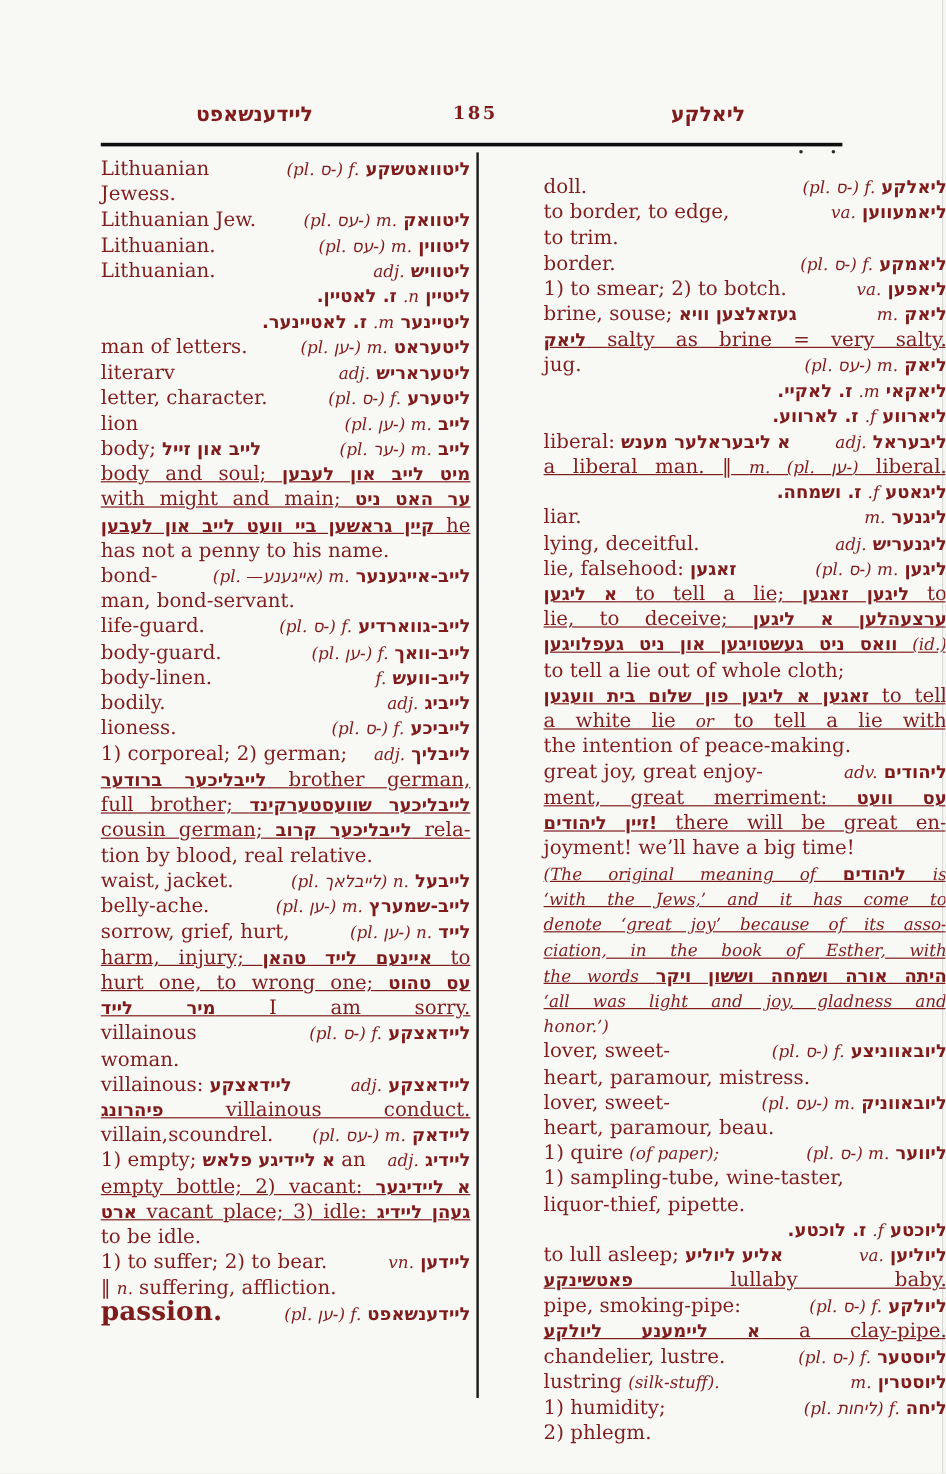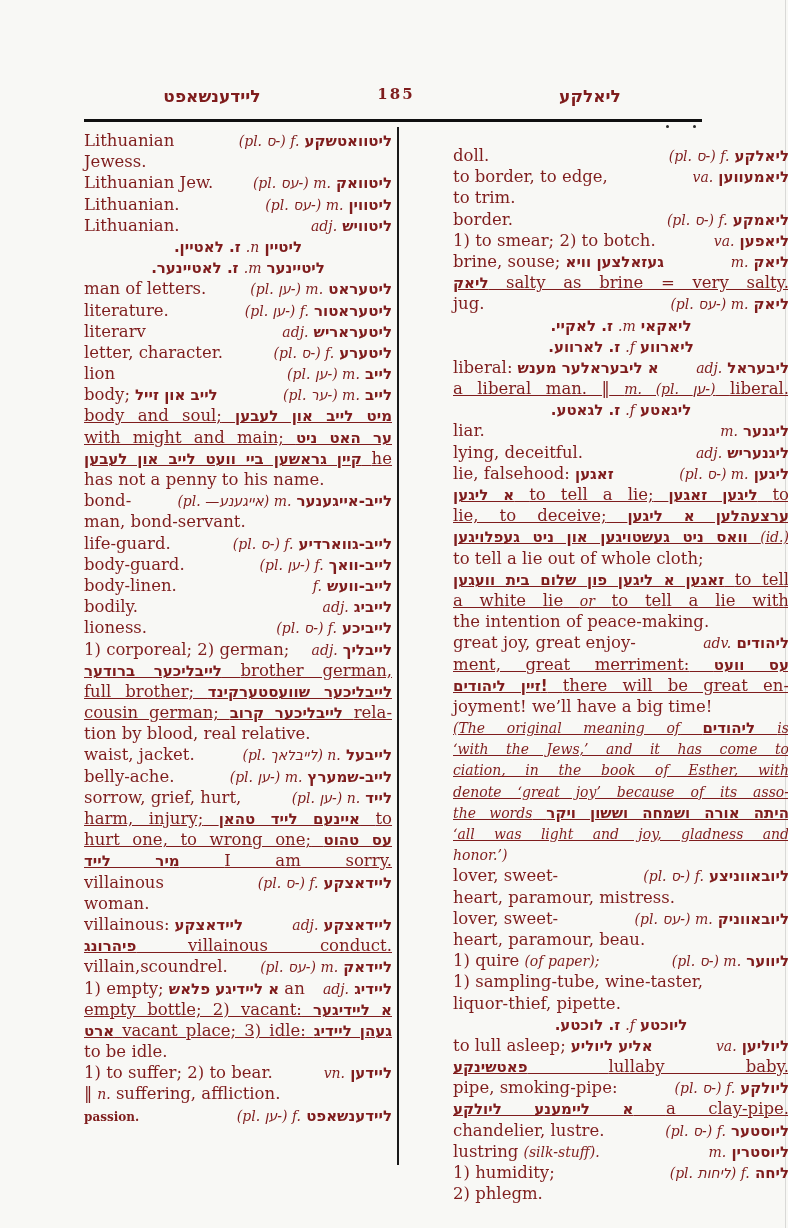--- a/index.html
+++ b/index.html
@@ -10,24 +10,24 @@
   .pageno{position:absolute;transform:translateX(-50%);font-family:"DejaVu Serif",serif;
       font-weight:700;font-size:15px;letter-spacing:2px;}
   .hrule{position:absolute;background:#101010;}
   .vrule{position:absolute;background:#1a1a1a;}
   .speck{position:absolute;width:3px;height:3px;background:#2a2a2a;border-radius:50%;}
   .edgeline{position:absolute;right:2px;top:0;width:1px;height:1228px;background:rgba(0,0,0,0.12);}
   .col{position:absolute;}
   .line{height:21.2px;line-height:21.2px;white-space:nowrap;overflow:visible;}
   .line.s{display:flex;justify-content:space-between;align-items:baseline;}
   .line.j{white-space:normal;text-align:justify;text-align-last:justify;text-decoration:underline;}
-  .line.r{direction:rtl;text-align:center;}
+  .line.r{direction:rtl;text-align:right;}
   .seg{unicode-bidi:isolate;}
   .en {font-family:"DejaVu Serif",serif;font-size:16.5px;}
-  .enb{font-family:"DejaVu Serif",serif;font-size:12px;font-weight:700;}
+  .enb{font-family:"DejaVu Serif",serif;font-size:22px;font-weight:700;}
   .yi {font-family:"DejaVu Sans",sans-serif;font-weight:700;font-size:15px;}
   .gr {font-family:"DejaVu Serif","DejaVu Sans",serif;font-style:italic;font-size:14px;}
   .lwrap,.rwrap{white-space:nowrap;}
 </style>
 </head>
 <body>
 
 <div class="page">
   <div>
     <span class="rh" style="left:212px;top:86px;">ליידענשאפט</span>
@@ -59,24 +59,20 @@
         <span class="lwrap"><span class="seg en">Lithuanian.</span></span>
         <span class="rwrap"><span class="seg gr">adj.</span> <span class="seg yi">ליטוויש</span></span>
       </div>
       <div class="line r"><span class="seg yi">ליטיין</span> <span class="seg gr">n.</span> <span class="seg yi">ז. לאטיין.</span></div>
       <div class="line r"><span class="seg yi">ליטיינער</span> <span class="seg gr">m.</span> <span class="seg yi">ז. לאטיינער.</span></div>
       <div class="line s">
         <span class="lwrap"><span class="seg en">man of letters.</span></span>
         <span class="rwrap"><span class="seg gr">(pl. ‏-ען) m.</span> <span class="seg yi">ליטעראט</span></span>
       </div>
       <div class="line s">
-        <span class="lwrap"><span class="seg en">literature.</span></span>
-        <span class="rwrap"><span class="seg gr">(pl. ‏-ען) f.</span> <span class="seg yi">ליטעראטור</span></span>
-      </div>
-      <div class="line s">
         <span class="lwrap"><span class="seg en">literarv</span></span>
         <span class="rwrap"><span class="seg gr">adj.</span> <span class="seg yi">ליטעראריש</span></span>
       </div>
       <div class="line s">
         <span class="lwrap"><span class="seg en">letter, character.</span></span>
         <span class="rwrap"><span class="seg gr">(pl. ‏-ס) f.</span> <span class="seg yi">ליטערע</span></span>
       </div>
       <div class="line s">
         <span class="lwrap"><span class="seg en">lion</span></span>
         <span class="rwrap"><span class="seg gr">(pl. ‏-ען) m.</span> <span class="seg yi">לייב</span></span>
@@ -195,21 +191,21 @@
         <span class="lwrap"><span class="seg en">jug.</span></span>
         <span class="rwrap"><span class="seg gr">(pl. ‏-עס) m.</span> <span class="seg yi">ליאק</span></span>
       </div>
       <div class="line r"><span class="seg yi">ליאקאי</span> <span class="seg gr">m.</span> <span class="seg yi">ז. לאקיי.</span></div>
       <div class="line r"><span class="seg yi">ליארווע</span> <span class="seg gr">f.</span> <span class="seg yi">ז. לארווע.</span></div>
       <div class="line s">
         <span class="lwrap"><span class="seg en">liberal:</span> <span class="seg yi">א ליבעראלער מענש</span></span>
         <span class="rwrap"><span class="seg gr">adj.</span> <span class="seg yi">ליבעראל</span></span>
       </div>
       <div class="line j"><span class="seg en">a liberal man. ‖</span> <span class="seg gr">m. (pl. ‏-ען)</span> <span class="seg en">liberal.</span></div>
-      <div class="line r"><span class="seg yi">ליגאטע</span> <span class="seg gr">f.</span> <span class="seg yi">ז. לגאטע.</span></div>
+      <div class="line r"><span class="seg yi">ליגאטע</span> <span class="seg gr">f.</span> <span class="seg yi">ז. ושמחה.</span></div>
       <div class="line s">
         <span class="lwrap"><span class="seg en">liar.</span></span>
         <span class="rwrap"><span class="seg gr">m.</span> <span class="seg yi">ליגנער</span></span>
       </div>
       <div class="line s">
         <span class="lwrap"><span class="seg en">lying, deceitful.</span></span>
         <span class="rwrap"><span class="seg gr">adj.</span> <span class="seg yi">ליגנעריש</span></span>
       </div>
       <div class="line s">
         <span class="lwrap"><span class="seg en">lie, falsehood:</span> <span class="seg yi">זאגען</span></span>
@@ -224,22 +220,22 @@
       <div class="line l"><span class="seg en">the intention of peace-making.</span></div>
       <div class="line s">
         <span class="lwrap"><span class="seg en">great joy, great enjoy-</span></span>
         <span class="rwrap"><span class="seg gr">adv.</span> <span class="seg yi">ליהודים</span></span>
       </div>
       <div class="line j"><span class="seg en">ment, great merriment:</span> <span class="seg yi">עס וועט</span></div>
       <div class="line j"><span class="seg yi">זיין ליהודים!</span> <span class="seg en">there will be great en-</span></div>
       <div class="line l"><span class="seg en">joyment! we’ll have a big time!</span></div>
       <div class="line j"><span class="seg gr">(The original meaning of</span> <span class="seg yi">ליהודים</span> <span class="seg gr">is</span></div>
       <div class="line j"><span class="seg gr">‘with the Jews,’ and it has come to</span></div>
+      <div class="line j"><span class="seg gr">denote ‘great joy’ because of its asso-</span></div>
       <div class="line j"><span class="seg gr">ciation, in the book of Esther, with</span></div>
-      <div class="line j"><span class="seg gr">denote ‘great joy’ because of its asso-</span></div>
       <div class="line j"><span class="seg gr">the words</span> <span class="seg yi">היתה אורה ושמחה וששון ויקר</span></div>
       <div class="line j"><span class="seg gr">‘all was light and joy, gladness and</span></div>
       <div class="line l"><span class="seg gr">honor.’)</span></div>
       <div class="line s">
         <span class="lwrap"><span class="seg en">lover, sweet-</span></span>
         <span class="rwrap"><span class="seg gr">(pl. ‏-ס) f.</span> <span class="seg yi">ליובאווניצע</span></span>
       </div>
       <div class="line l"><span class="seg en">heart, paramour, mistress.</span></div>
       <div class="line s">
         <span class="lwrap"><span class="seg en">lover, sweet-</span></span>

